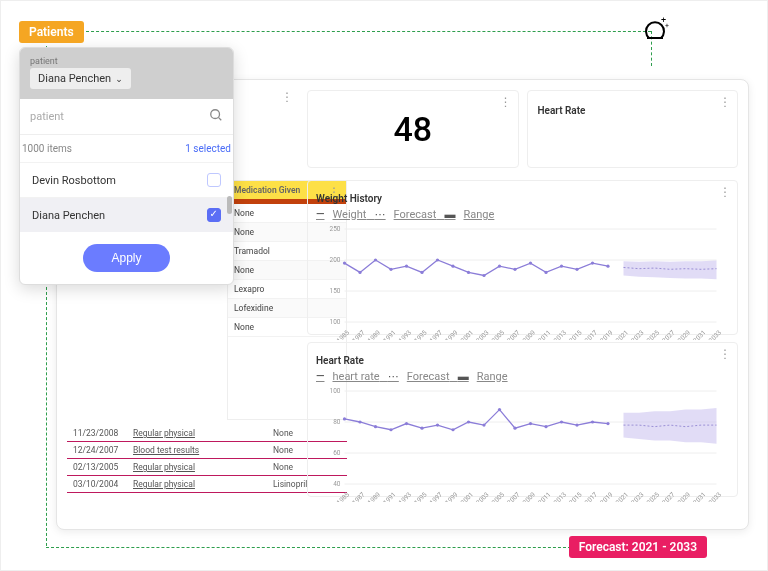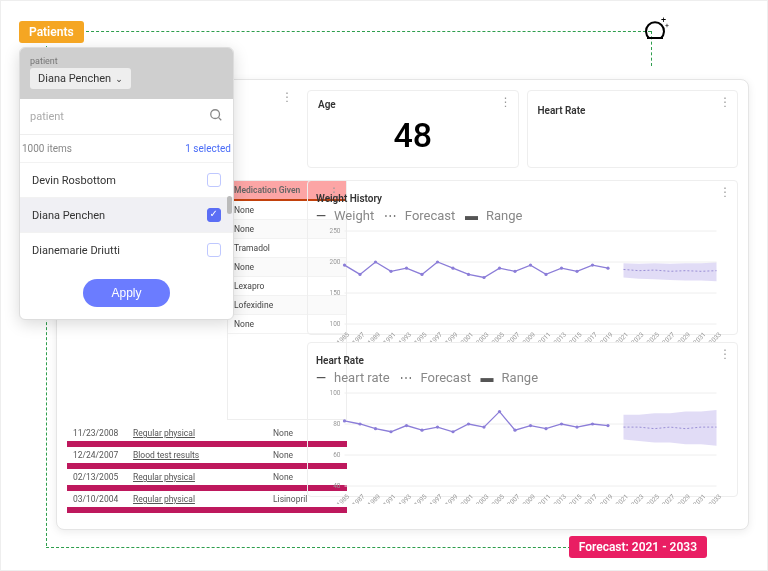--- a/index.html
+++ b/index.html
@@ -44,34 +44,34 @@
   .age-card { flex: 1; height: 78px; display:flex; flex-direction:column; }
   .age-val { font-size: 34px; font-weight: 500; text-align:center; flex:1; display:flex; align-items:center; justify-content:center; }
   .hr-card { flex: 1; height: 78px; }
   .gauge-wrap { position: relative; height: 55px; }
   .gauge-num { position:absolute; top: 34px; left:0; right:0; text-align:center; font-size: 13px; font-weight:600; }
   .gauge-0 { position:absolute; bottom:0; left:42px; font-size:7px; color:#888;}
   .gauge-84 { position:absolute; bottom:0; right:42px; font-size:7px; color:#888;}
 
   .table-card { position: absolute; top: 100px; left: 170px; width: 120px; height: 240px; border: 1px solid #eee; }
   .tbl { width: 100%; font-size: 8.5px; border-collapse: collapse; }
-  .tbl th { text-align:left; padding: 4px 6px; background:#fca5a5; color:#666; font-weight:600; border-bottom:2px solid #c2410c; }
+  .tbl th { text-align:left; padding: 4px 6px; background:#fde047; color:#666; font-weight:600; border-bottom:5px solid #c2410c; }
   .tbl td { padding: 4px 6px; border-bottom:1px solid #f2f2f2; color:#444; }
   .tbl tr:nth-child(even) td { background:#fafafa; }
 
   .lower-rows { position:absolute; top:345px; left:10px; width:280px; font-size:8.5px; }
-  .lr-row { display:flex; padding:3px 6px; border-bottom:6px solid #be185d; color:#555;}
+  .lr-row { display:flex; padding:3px 6px; border-bottom:1px solid #be185d; color:#555;}
   .lr-row span:nth-child(1){width:60px;}
   .lr-row span:nth-child(2){width:140px;text-decoration:underline;}
   .lr-row span:nth-child(3){flex:1;}
 
   .chart-card { position: absolute; left: 250px; right: 10px; border:1px solid #eee; border-radius:4px; padding:6px 8px 2px; }
   .chart1 { top: 100px; height: 155px; }
   .chart2 { top: 262px; height: 155px; }
-  .chart-card .legend { font-size:13px; color:#888; margin:2px 0 4px; }
+  .chart-card .legend { font-size:11px; color:#888; margin:2px 0 4px;text-decoration:underline; }
   .chart-card .legend b { color:#555; font-weight:500; margin-right:8px;}
   .axis-label { font-size: 6.5px; fill: #999; }
   .series-line { fill:none; stroke:#8b7dd8; stroke-width:1.3; }
   .series-dot { fill:#8b7dd8; }
   .forecast-band { fill:#c8bfef; opacity:.55; }
   .forecast-line { fill:none; stroke:#9a8fd6; stroke-width:1; stroke-dasharray:2 2; }
   .grid-line { stroke:#eee; stroke-width:1; }
 
 </style>
 </head>
@@ -93,21 +93,20 @@
     <text x="24" y="12" font-size="7">+</text>
   </svg>
 </div>
 
 <div class="dashboard">
 
   <span class="kebab" style="top:14px; left:224px; right:auto;">⋮</span>
 
   <div class="stat-row">
     <div class="card age-card">
-      <span class="card-title">Age</span>
       <span class="kebab">⋮</span>
       <div class="age-val">48</div>
     </div>
     <div class="card hr-card">
       <span class="card-title">Heart Rate</span>
       <span class="kebab">⋮</span>
     </div>
   </div>
 
   <div class="table-card">
@@ -324,22 +323,18 @@
   </div>
   <div class="dp-list" id="dp-list">
       <div class="row">
         <span>Devin Rosbottom</span>
         <span class="chk"></span>
       </div>
       <div class="row sel">
         <span>Diana Penchen</span>
         <span class="chk on"></span>
       </div>
-      <div class="row">
-        <span>Dianemarie Driutti</span>
-        <span class="chk"></span>
-      </div>
     </div>
   <div class="scroll-thumb"></div>
   <div class="apply-row">
     <button class="apply-btn">Apply</button>
   </div>
 </div>
 
 </body></html>

